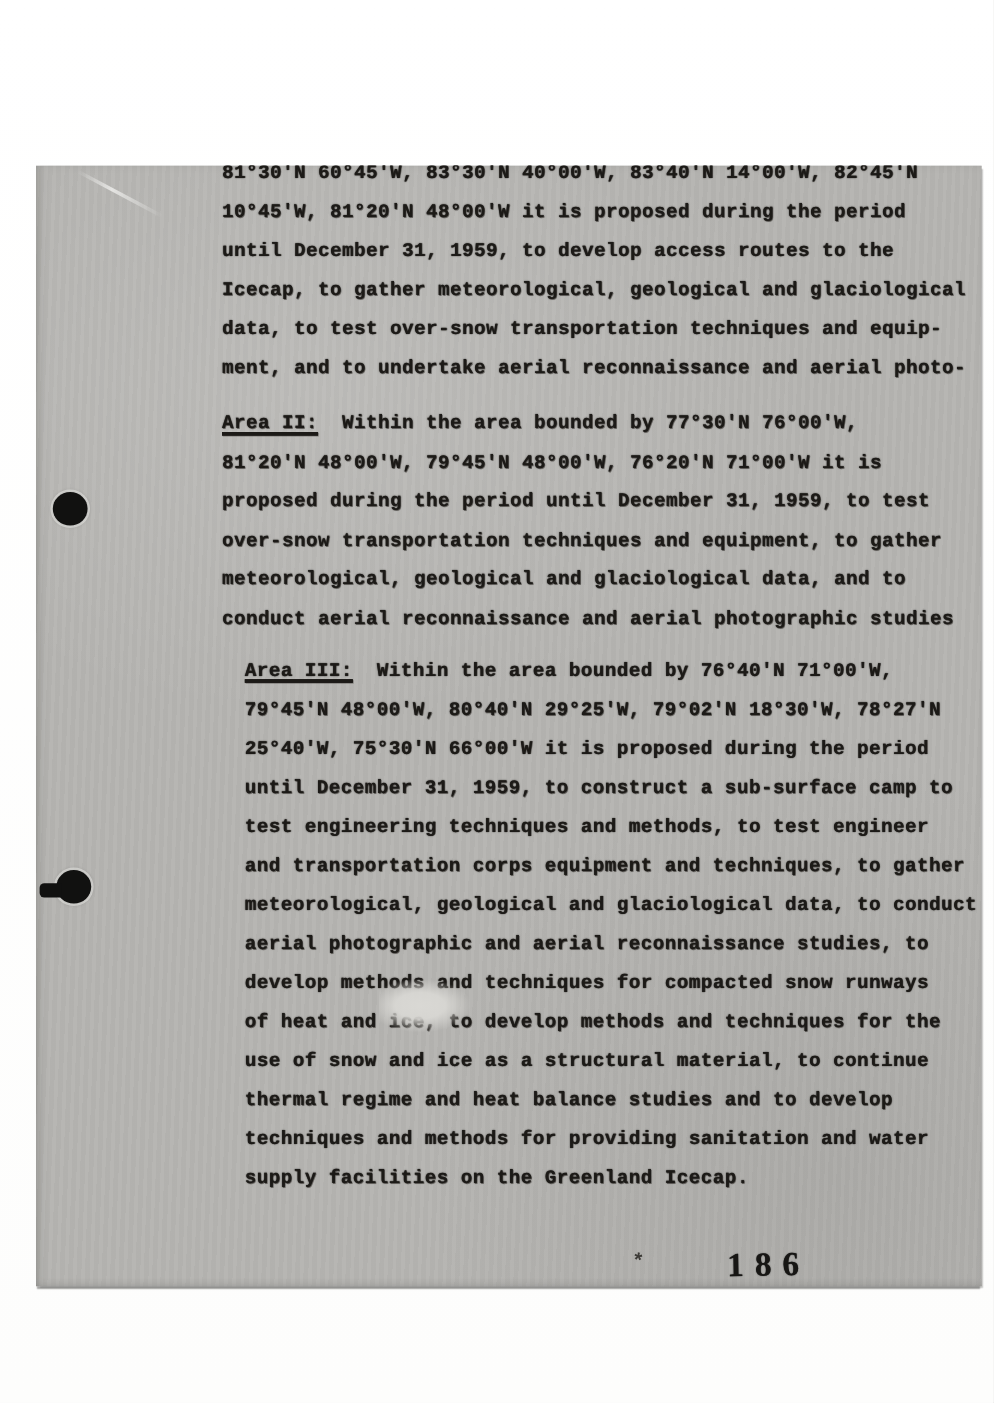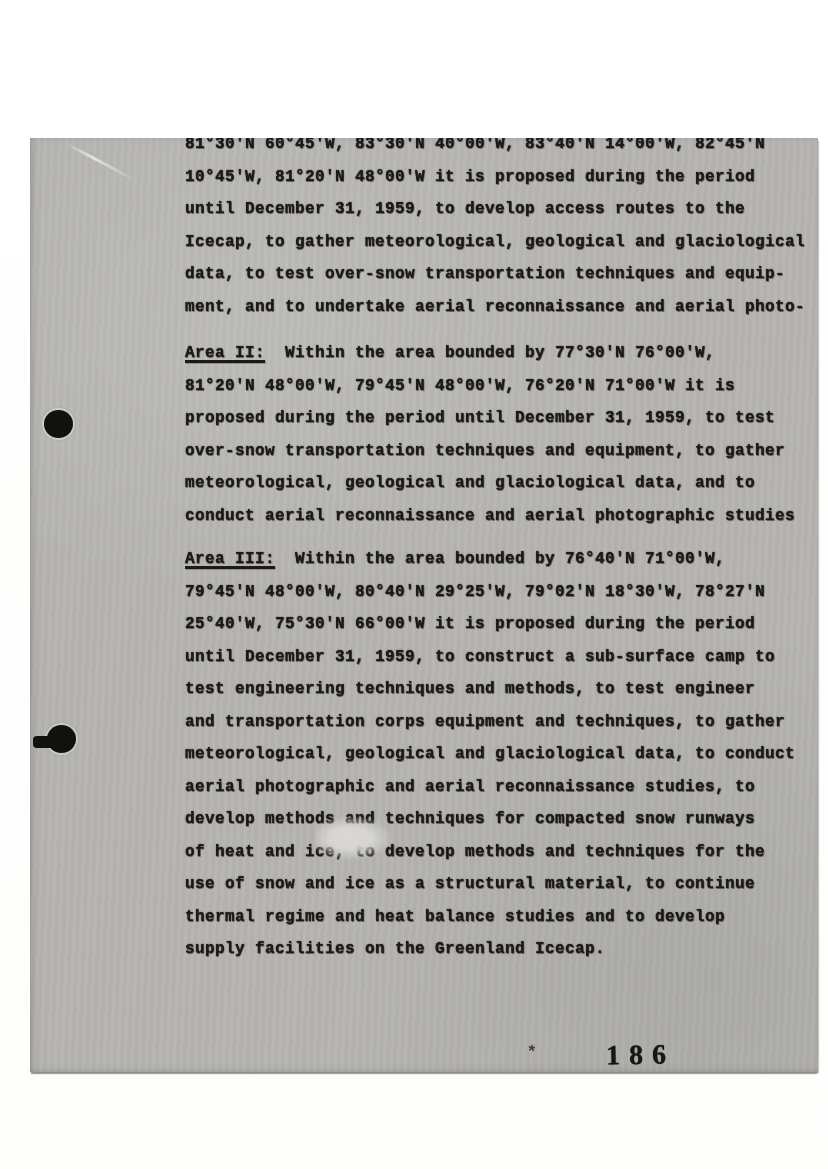--- a/index.html
+++ b/index.html
@@ -73,21 +73,21 @@
     top: 0;
     width: 640px;
     color: var(--ink, #1c1a17);
     font-size: 16px;
     font-weight: bold;
     letter-spacing: 0.4px;
     text-shadow: 0 0 1.2px rgba(12,10,8,0.9), 0.6px 0.6px 0 rgba(30,26,22,0.45);
   }
   .para { margin: 14px 0 0 0; }
   .para:first-child { margin-top: -10px; }  
-  .para:nth-child(3) { margin-top: 11px; }
+  .para:nth-child(3) { margin-top: 11px; margin-left: 19px; }
   .line {
     white-space: pre;
     height: 32.5px;
     line-height: 32.5px;
   }
   .heading {
     text-decoration: underline;
     text-decoration-thickness: 2.5px;
     text-underline-offset: 3px;
   }
@@ -157,20 +157,21 @@
           <div class="line">25°40'W, 75°30'N 66°00'W it is proposed during the period</div>
           <div class="line">until December 31, 1959, to construct a sub-surface camp to</div>
           <div class="line">test engineering techniques and methods, to test engineer</div>
           <div class="line">and transportation corps equipment and techniques, to gather</div>
           <div class="line">meteorological, geological and glaciological data, to conduct</div>
           <div class="line">aerial photographic and aerial reconnaissance studies, to</div>
           <div class="line">develop methods and techniques for compacted snow runways</div>
           <div class="line">of heat and ice, to develop methods and techniques for the</div>
           <div class="line">use of snow and ice as a structural material, to continue</div>
           <div class="line">thermal regime and heat balance studies and to develop</div>
+          <div class="line">techniques and methods for providing sanitation and water</div>
           <div class="line">supply facilities on the Greenland Icecap.</div>
         </div>
       </div>
 
     <div class="smudge"></div>
 
     <span class="ink-mark">*</span>
     <span class="page-number">186</span>
   </div>
 </div>

